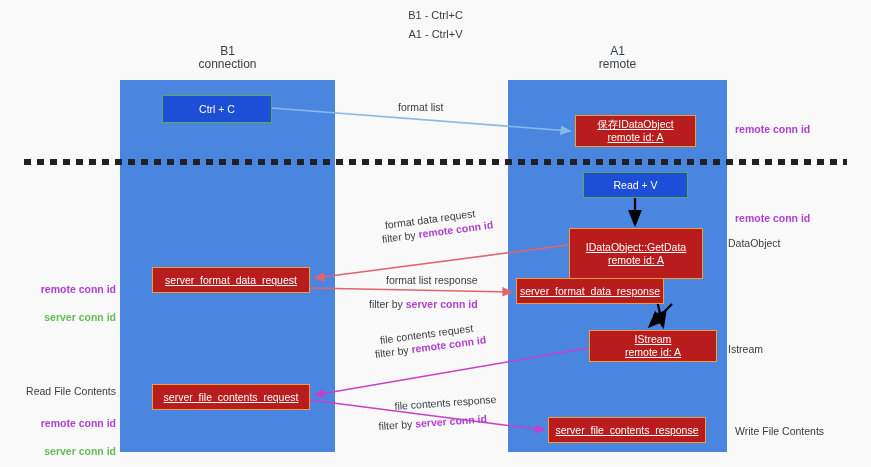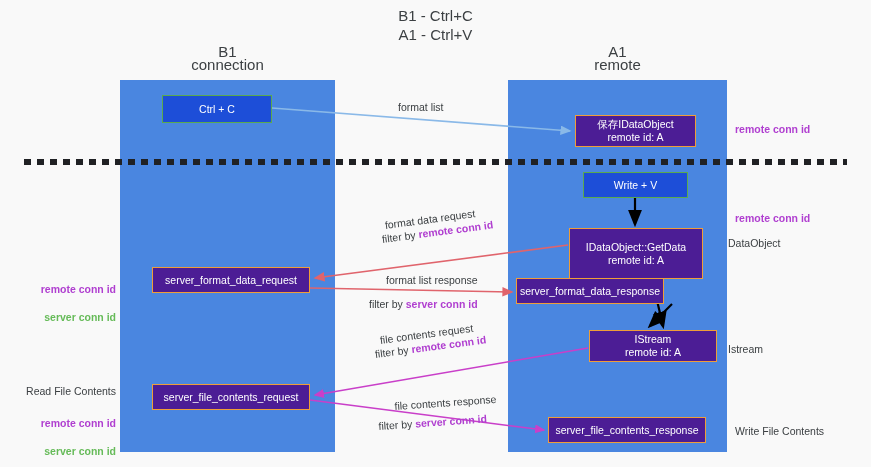--- a/index.html
+++ b/index.html
@@ -15,39 +15,39 @@
   .lane{
     position:absolute;
     background:#4a86e0;
   }
   #lane-b1{left:120px;top:80px;width:215px;height:372px;}
   #lane-a1{left:508px;top:80px;width:219px;height:372px;}
 
   
   .diagram-title{
     position:absolute;left:0;top:6px;width:871px;
-    text-align:center;font-size:15px;color:#3c4043;line-height:19px;
+    text-align:center;font-size:11px;color:#3c4043;line-height:19px;
     white-space:pre-line;
   }
   .lane-title{
-    position:absolute;text-align:center;font-size:15px;color:#3c4043;
+    position:absolute;text-align:center;font-size:12px;color:#3c4043;
     line-height:13px;white-space:pre-line;
   }
   #title-b1{left:120px;top:45px;width:215px;}
   #title-a1{left:508px;top:45px;width:219px;}
 
   
   .box{
     position:absolute;box-sizing:border-box;
     display:flex;flex-direction:column;align-items:center;justify-content:center;
     color:#ffffff;font-size:10.5px;line-height:13px;text-align:center;
     white-space:pre-line;
   }
   .box.green{background:#1d4ed8;border:1px solid #5aa94f;}
-  .box.orange{background:#4c1d95;border:1px solid #ef9e38;}
+  .box.orange{background:#b91c1c;border:1px solid #ef9e38;text-decoration:underline;}
 
   #box-ctrlc{left:162px;top:95px;width:110px;height:28px;}
   #box-save-ido{left:575px;top:115px;width:121px;height:32px;}
   #box-ctrlv{left:583px;top:172px;width:105px;height:26px;}
   #box-getdata{left:569px;top:228px;width:134px;height:51px;}
   #box-sfdreq{left:152px;top:267px;width:158px;height:26px;}
   #box-sfdres{left:516px;top:278px;width:148px;height:26px;}
   #box-istream{left:589px;top:330px;width:128px;height:32px;}
   #box-sfcreq{left:152px;top:384px;width:158px;height:26px;}
   #box-sfcres{left:548px;top:417px;width:158px;height:26px;}
@@ -135,21 +135,21 @@
     <line x1="588" y1="348" x2="315" y2="395" stroke="#c93fc9" stroke-width="1.5" marker-end="url(#ar-mag)"></line>
 
     <line x1="310" y1="400" x2="544" y2="430" stroke="#c93fc9" stroke-width="1.5" marker-end="url(#ar-mag)"></line>
 
     <line x1="24" y1="162" x2="847" y2="162" stroke="#202124" stroke-width="6" stroke-dasharray="7 6"></line>
   </svg>
 
   <div class="box green" id="box-ctrlc">Ctrl + C</div>
   <div class="box orange" id="box-save-ido">保存IDataObject
 remote id: A</div>
-  <div class="box green" id="box-ctrlv">Write + V</div>
+  <div class="box green" id="box-ctrlv">Read + V</div>
   <div class="box orange" id="box-getdata">IDataObject::GetData
 remote id: A</div>
   <div class="box orange" id="box-sfdreq">server_format_data_request</div>
   <div class="box orange" id="box-sfdres">server_format_data_response</div>
   <div class="box orange" id="box-istream">IStream
 remote id: A</div>
   <div class="box orange" id="box-sfcres">server_file_contents_response</div>
   <div class="box orange" id="box-sfcreq">server_file_contents_request</div>
 
   <div class="edge-label" id="cap-format-list">format list</div>

